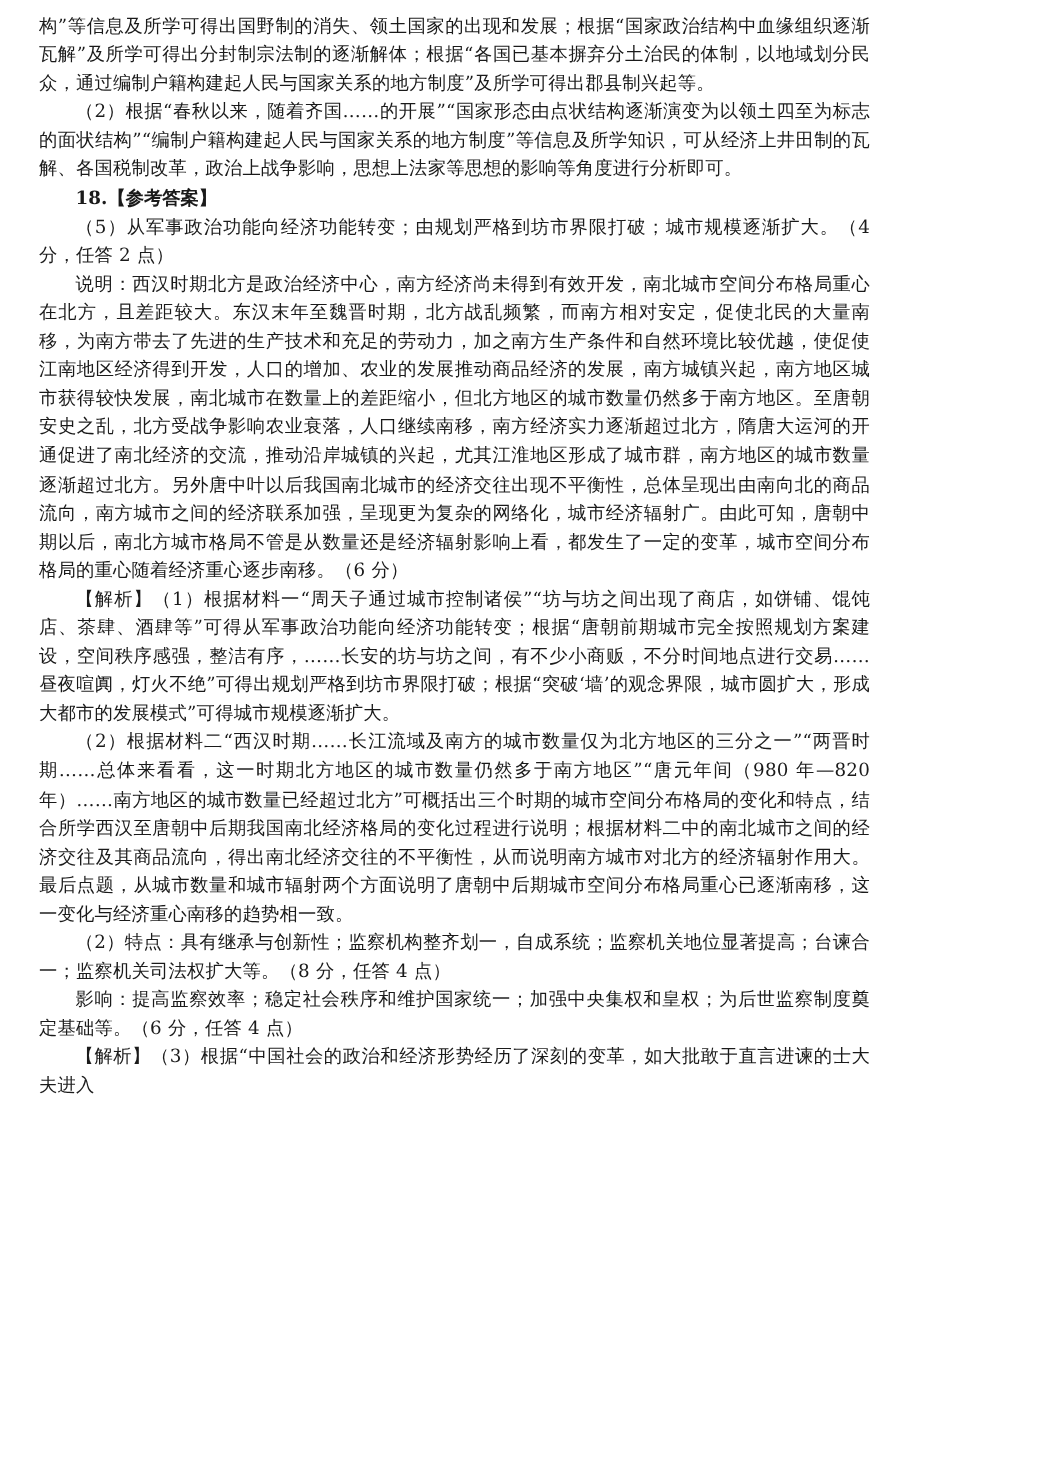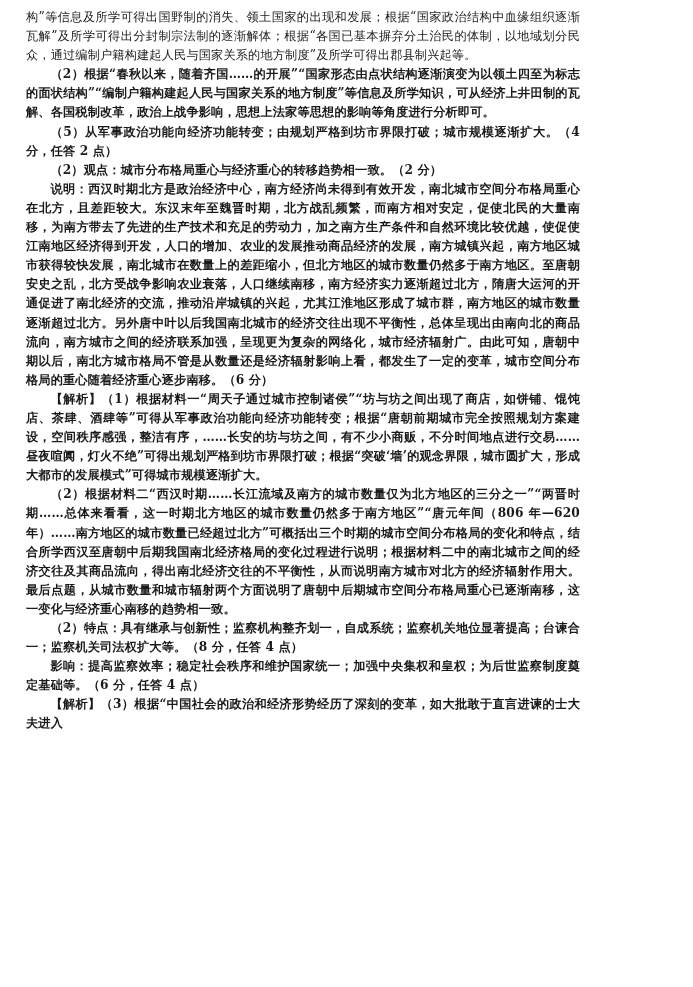--- a/index.html
+++ b/index.html
@@ -24,37 +24,36 @@
   .para {
     font-size: 12.2px;
     line-height: 19.1px;
     text-align: justify;
     text-justify: inter-ideograph;
     margin: 0;
     letter-spacing: 0.15px;
   }
   .indent2 {
     text-indent: 24.4px;
-    font-weight: bold;
   }
   .heading {
     font-size: 12.2px;
     line-height: 19.1px;
     margin: 0;
     text-indent: 24.4px;
     font-weight: bold;
   }
 </style>
 </head>
 <body>
 
 <div id="page">
   <p class="para">构”等信息及所学可得出国野制的消失、领土国家的出现和发展；根据“国家政治结构中血缘组织逐渐瓦解”及所学可得出分封制宗法制的逐渐解体；根据“各国已基本摒弃分土治民的体制，以地域划分民众，通过编制户籍构建起人民与国家关系的地方制度”及所学可得出郡县制兴起等。</p>
   <p class="para indent2">（2）根据“春秋以来，随着齐国……的开展”“国家形态由点状结构逐渐演变为以领土四至为标志的面状结构”“编制户籍构建起人民与国家关系的地方制度”等信息及所学知识，可从经济上井田制的瓦解、各国税制改革，政治上战争影响，思想上法家等思想的影响等角度进行分析即可。</p>
+  <p class="heading">18.【参考答案】</p>
   <p class="para indent2">（5）从军事政治功能向经济功能转变；由规划严格到坊市界限打破；城市规模逐渐扩大。（4 分，任答 2 点）</p>
-  <p class="para indent2">（2）观点：城市分布格局重心与经济重心的转移趋势相一致。（2 分）</p>
   <p class="para indent2">说明：西汉时期北方是政治经济中心，南方经济尚未得到有效开发，南北城市空间分布格局重心在北方，且差距较大。东汉末年至魏晋时期，北方战乱频繁，而南方相对安定，促使北民的大量南移，为南方带去了先进的生产技术和充足的劳动力，加之南方生产条件和自然环境比较优越，使促使江南地区经济得到开发，人口的增加、农业的发展推动商品经济的发展，南方城镇兴起，南方地区城市获得较快发展，南北城市在数量上的差距缩小，但北方地区的城市数量仍然多于南方地区。至唐朝安史之乱，北方受战争影响农业衰落，人口继续南移，南方经济实力逐渐超过北方，隋唐大运河的开通促进了南北经济的交流，推动沿岸城镇的兴起，尤其江淮地区形成了城市群，南方地区的城市数量逐渐超过北方。另外唐中叶以后我国南北城市的经济交往出现不平衡性，总体呈现出由南向北的商品流向，南方城市之间的经济联系加强，呈现更为复杂的网络化，城市经济辐射广。由此可知，唐朝中期以后，南北方城市格局不管是从数量还是经济辐射影响上看，都发生了一定的变革，城市空间分布格局的重心随着经济重心逐步南移。（6 分）</p>
   <p class="para indent2">【解析】（1）根据材料一“周天子通过城市控制诸侯”“坊与坊之间出现了商店，如饼铺、馄饨店、茶肆、酒肆等”可得从军事政治功能向经济功能转变；根据“唐朝前期城市完全按照规划方案建设，空间秩序感强，整洁有序，……长安的坊与坊之间，有不少小商贩，不分时间地点进行交易……昼夜喧阗，灯火不绝”可得出规划严格到坊市界限打破；根据“突破‘墙’的观念界限，城市圆扩大，形成大都市的发展模式”可得城市规模逐渐扩大。</p>
-  <p class="para indent2">（2）根据材料二“西汉时期……长江流域及南方的城市数量仅为北方地区的三分之一”“两晋时期……总体来看看，这一时期北方地区的城市数量仍然多于南方地区”“唐元年间（806 年—620 年）……南方地区的城市数量已经超过北方”可概括出三个时期的城市空间分布格局的变化和特点，结合所学西汉至唐朝中后期我国南北经济格局的变化过程进行说明；根据材料二中的南北城市之间的经济交往及其商品流向，得出南北经济交往的不平衡性，从而说明南方城市对北方的经济辐射作用大。最后点题，从城市数量和城市辐射两个方面说明了唐朝中后期城市空间分布格局重心已逐渐南移，这一变化与经济重心南移的趋势相一致。</p>
+  <p class="para indent2">（2）根据材料二“西汉时期……长江流域及南方的城市数量仅为北方地区的三分之一”“两晋时期……总体来看看，这一时期北方地区的城市数量仍然多于南方地区”“唐元年间（980 年—820 年）……南方地区的城市数量已经超过北方”可概括出三个时期的城市空间分布格局的变化和特点，结合所学西汉至唐朝中后期我国南北经济格局的变化过程进行说明；根据材料二中的南北城市之间的经济交往及其商品流向，得出南北经济交往的不平衡性，从而说明南方城市对北方的经济辐射作用大。最后点题，从城市数量和城市辐射两个方面说明了唐朝中后期城市空间分布格局重心已逐渐南移，这一变化与经济重心南移的趋势相一致。</p>
   <p class="para indent2">（2）特点：具有继承与创新性；监察机构整齐划一，自成系统；监察机关地位显著提高；台谏合一；监察机关司法权扩大等。（8 分，任答 4 点）</p>
   <p class="para indent2">影响：提高监察效率；稳定社会秩序和维护国家统一；加强中央集权和皇权；为后世监察制度奠定基础等。（6 分，任答 4 点）</p>
   <p class="para indent2">【解析】（3）根据“中国社会的政治和经济形势经历了深刻的变革，如大批敢于直言进谏的士大夫进入</p>
 </div>
 
 </body></html>

